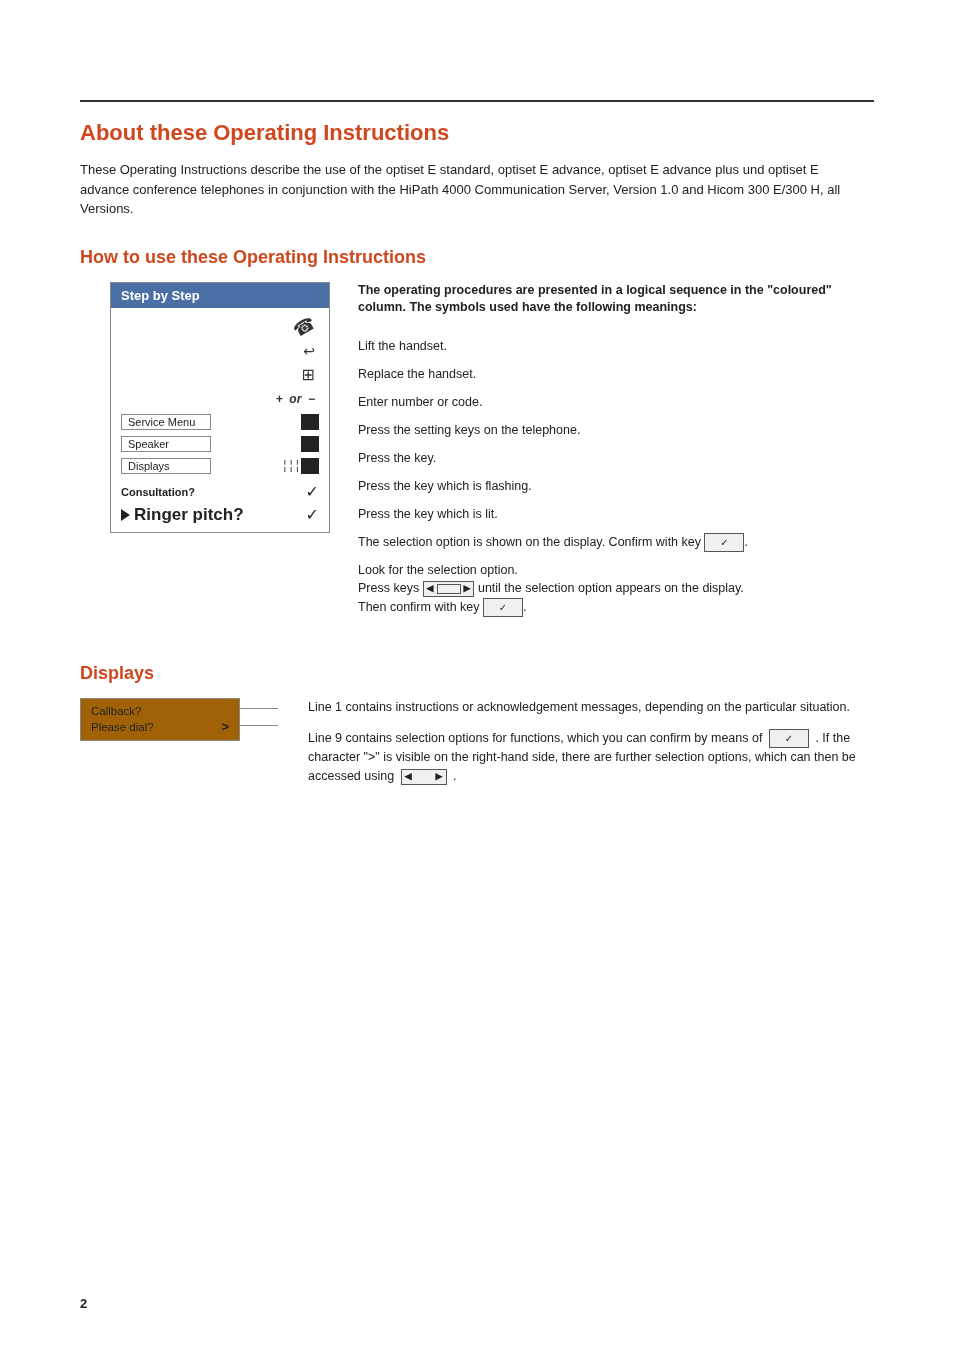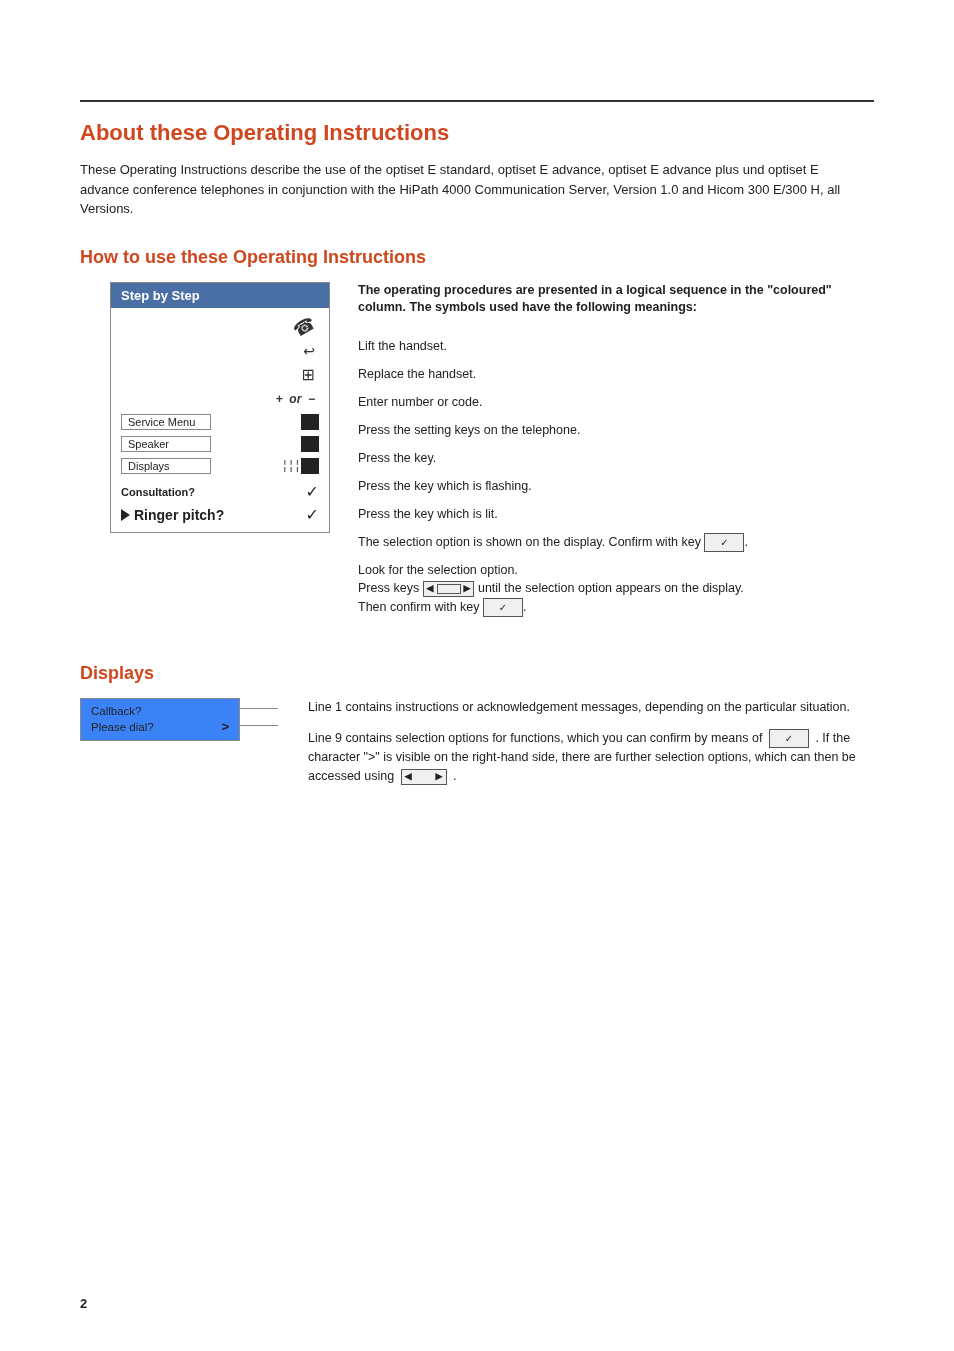--- a/index.html
+++ b/index.html
@@ -209,21 +209,21 @@
     .display-diagram-area {
       display: flex;
       gap: 28px;
       align-items: flex-start;
     }
 
     .display-box {
       width: 160px;
       flex-shrink: 0;
       border: 1px solid #888;
-      background: #3b82f6;
+      background: #a16207;
       padding: 6px 10px;
       font-size: 11.5px;
       position: relative;
     }
 
     .display-line1 {
       font-size: 11.5px;
       margin-bottom: 2px;
       color: #222;
     }
@@ -335,21 +335,21 @@
       </div>
 
       <div class="consultation-row">
         <span class="consultation-label">Consultation?</span>
         <span class="check-mark">✓</span>
       </div>
 
       <div class="ringer-row">
         <div class="ringer-label-area">
           <span class="triangle-right"></span>
-          <span style="font-weight:bold; font-size:14px;">Ringer pitch?</span>
+          <span style="font-weight:bold; font-size:17px;">Ringer pitch?</span>
         </div>
         <span class="check-mark">✓</span>
       </div>
 
     </div>
   </div>
 
   <div class="descriptions">
 
     <p class="desc-bold">The operating procedures are presented in a logical sequence in the "coloured" column. The symbols used have the following meanings:</p>

